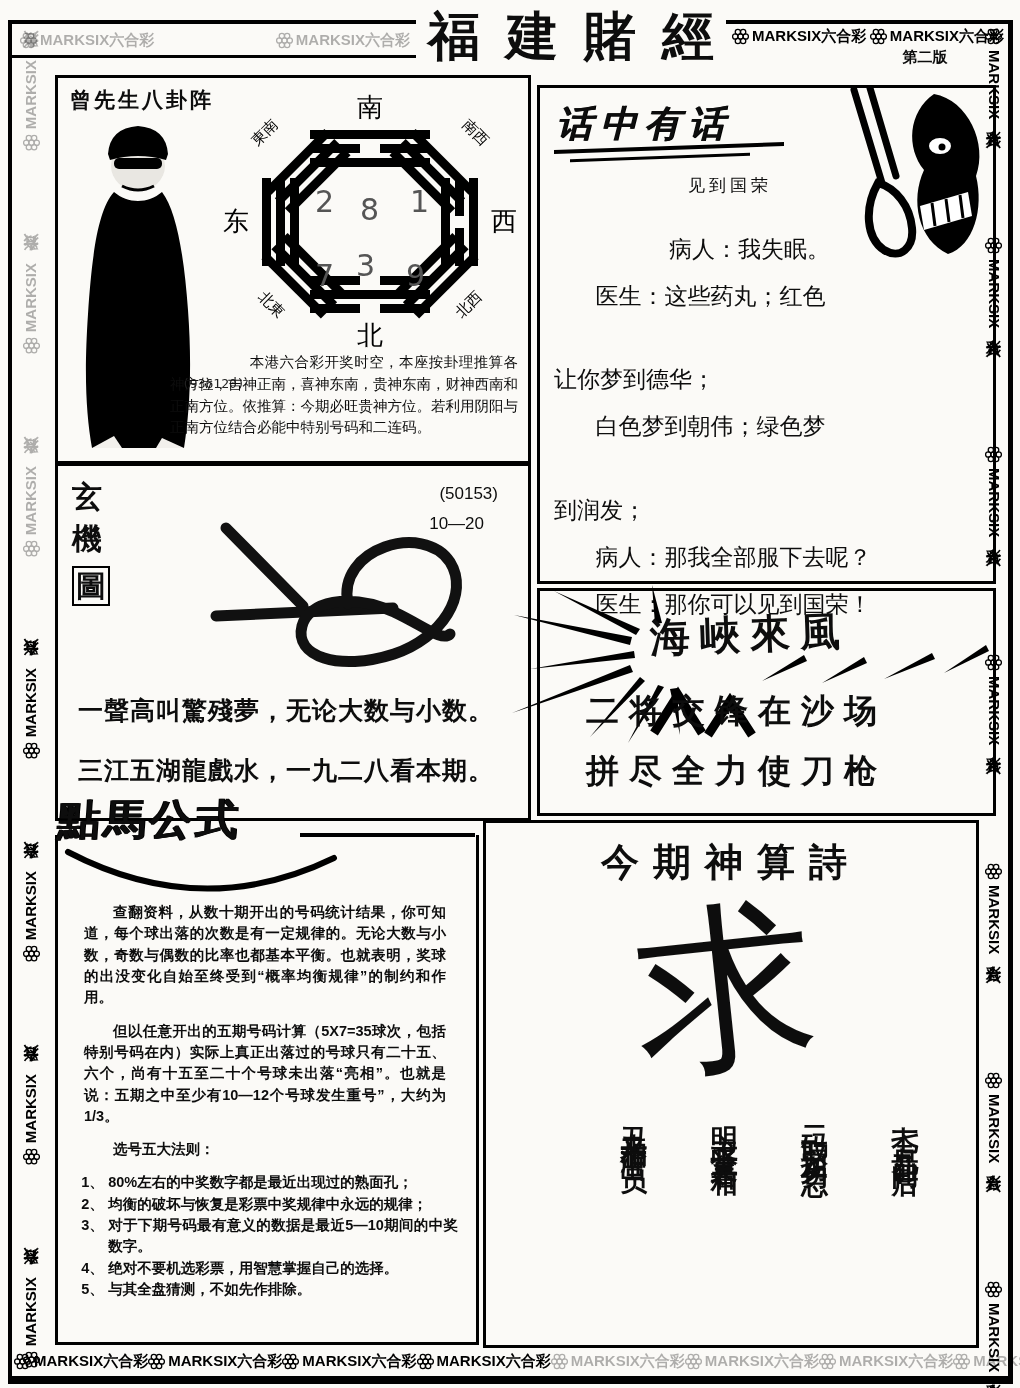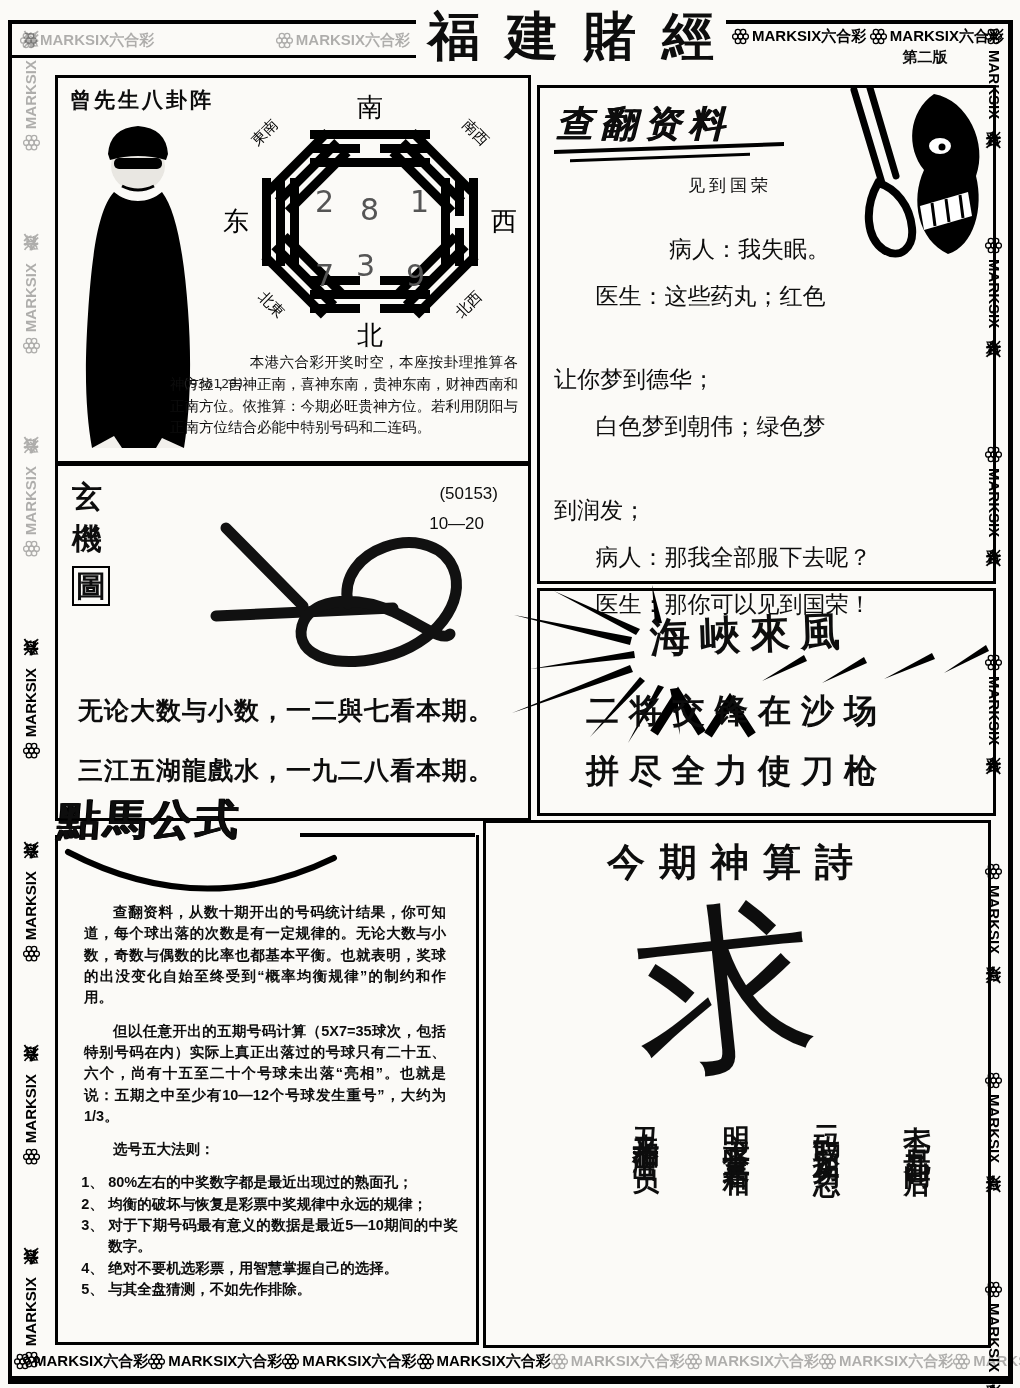--- a/index.html
+++ b/index.html
@@ -554,21 +554,21 @@
     <div class="abs xj-range" style="right:44px;top:48px;">10—20</div>
 
     <svg class="abs" style="left:140px;top:48px;" width="270" height="175" viewBox="0 0 270 175">
       <g fill="none" stroke="#111" stroke-width="11" stroke-linecap="round">
         <path d="M28,14 L105,92"></path>
         <path d="M18,102 L195,94"></path>
         <path d="M150,90 C138,34 226,8 252,48 C272,80 244,124 196,140 C140,158 96,142 104,112 C110,88 150,78 196,98 C226,112 244,128 252,120"></path>
       </g>
     </svg>
 
-    <div class="abs xj-line" style="left:20px;top:228px;">无论大数与小数，一二與七看本期。</div>
+    <div class="abs xj-line" style="left:20px;top:228px;">一聲高叫驚殘夢，无论大数与小数。</div>
     <div class="abs xj-line" style="left:20px;top:288px;">三江五湖龍戲水，一九二八看本期。</div>
   </div>
 
   <div class="hline" style="left:300px;top:833px;width:175px;height:4px;"></div>
   <div class="nbox" style="left:55px;top:835px;width:418px;height:507px;border-top:none;"></div>
   <div class="abs formula-title" style="left:58px;top:792px;">點馬公式</div>
   <svg class="abs" style="left:62px;top:848px;" width="280" height="58" viewBox="0 0 280 58">
     <path d="M6,4 Q140,74 272,10" fill="none" stroke="#000" stroke-width="6" stroke-linecap="round"></path>
   </svg>
   <div class="abs formula-body" style="left:72px;top:890px;width:386px;">
@@ -591,21 +591,21 @@
         <span class="n">4、</span>
         <span class="t">绝对不要机选彩票，用智慧掌握自己的选择。</span>
       </div>
     <div class="rule">
         <span class="n">5、</span>
         <span class="t">与其全盘猜测，不如先作排除。</span>
       </div>
   </div>
 
   <div class="nbox" style="left:537px;top:85px;width:453px;height:493px;">
-    <div class="abs joke-title" style="left:16px;top:12px;">查翻资料</div>
+    <div class="abs joke-title" style="left:16px;top:12px;">话中有话</div>
     <div class="uline" style="left:14px;top:58px;width:230px;height:4px;"></div>
     <div class="uline" style="left:30px;top:68px;width:180px;height:3px;"></div>
 
     <svg class="abs" style="right:2px;top:0px;" width="175" height="215" viewBox="0 0 175 215">
       <g stroke="#000" stroke-width="7" stroke-linecap="round">
         <line x1="38" y1="2" x2="66" y2="95"></line>
         <line x1="54" y1="0" x2="80" y2="88"></line>
       </g>
       <path d="M62,95 C48,120 50,150 68,162 C84,172 98,160 96,140 C94,118 80,100 62,95 Z" fill="none" stroke="#000" stroke-width="8"></path>
       <path d="M118,6 C92,24 90,60 108,82 C94,112 102,152 132,166 C158,158 168,120 160,88 C172,56 152,12 118,6 Z" fill="#000"></path>
@@ -650,21 +650,21 @@
       <g fill="none" stroke="#000" stroke-width="9">
         <polyline points="142,148 166,110 190,148"></polyline>
         <polyline points="196,150 218,116 240,150"></polyline>
       </g>
     </svg>
     <div class="abs strait-title" style="left:110px;top:16px;">海峽來風</div>
     <div class="abs strait-line" style="left:46px;top:98px;">二将交锋在沙场</div>
     <div class="abs strait-line" style="left:46px;top:158px;">拼尽全力使刀枪</div>
   </div>
 
-  <div class="nbox" style="left:483px;top:820px;width:490px;height:522px;padding-left:12px;">
+  <div class="nbox" style="left:483px;top:820px;width:490px;height:522px;">
     <div class="abs poem-title" style="left:0;top:14px;width:100%;text-align:center;">今期神算詩</div>
     <div class="abs big-char" style="left:150px;top:78px;">求</div>
     <div class="abs poem-cols" style="right:55px;top:282px;height:235px;">
       <div class="poem-col">七合一九前间后</div>
       <div class="poem-col">二码取定切勿忘</div>
       <div class="poem-col">明主求贤莫看相</div>
       <div class="poem-col">丑来相冲出一员</div>
     </div>
   </div>
 

